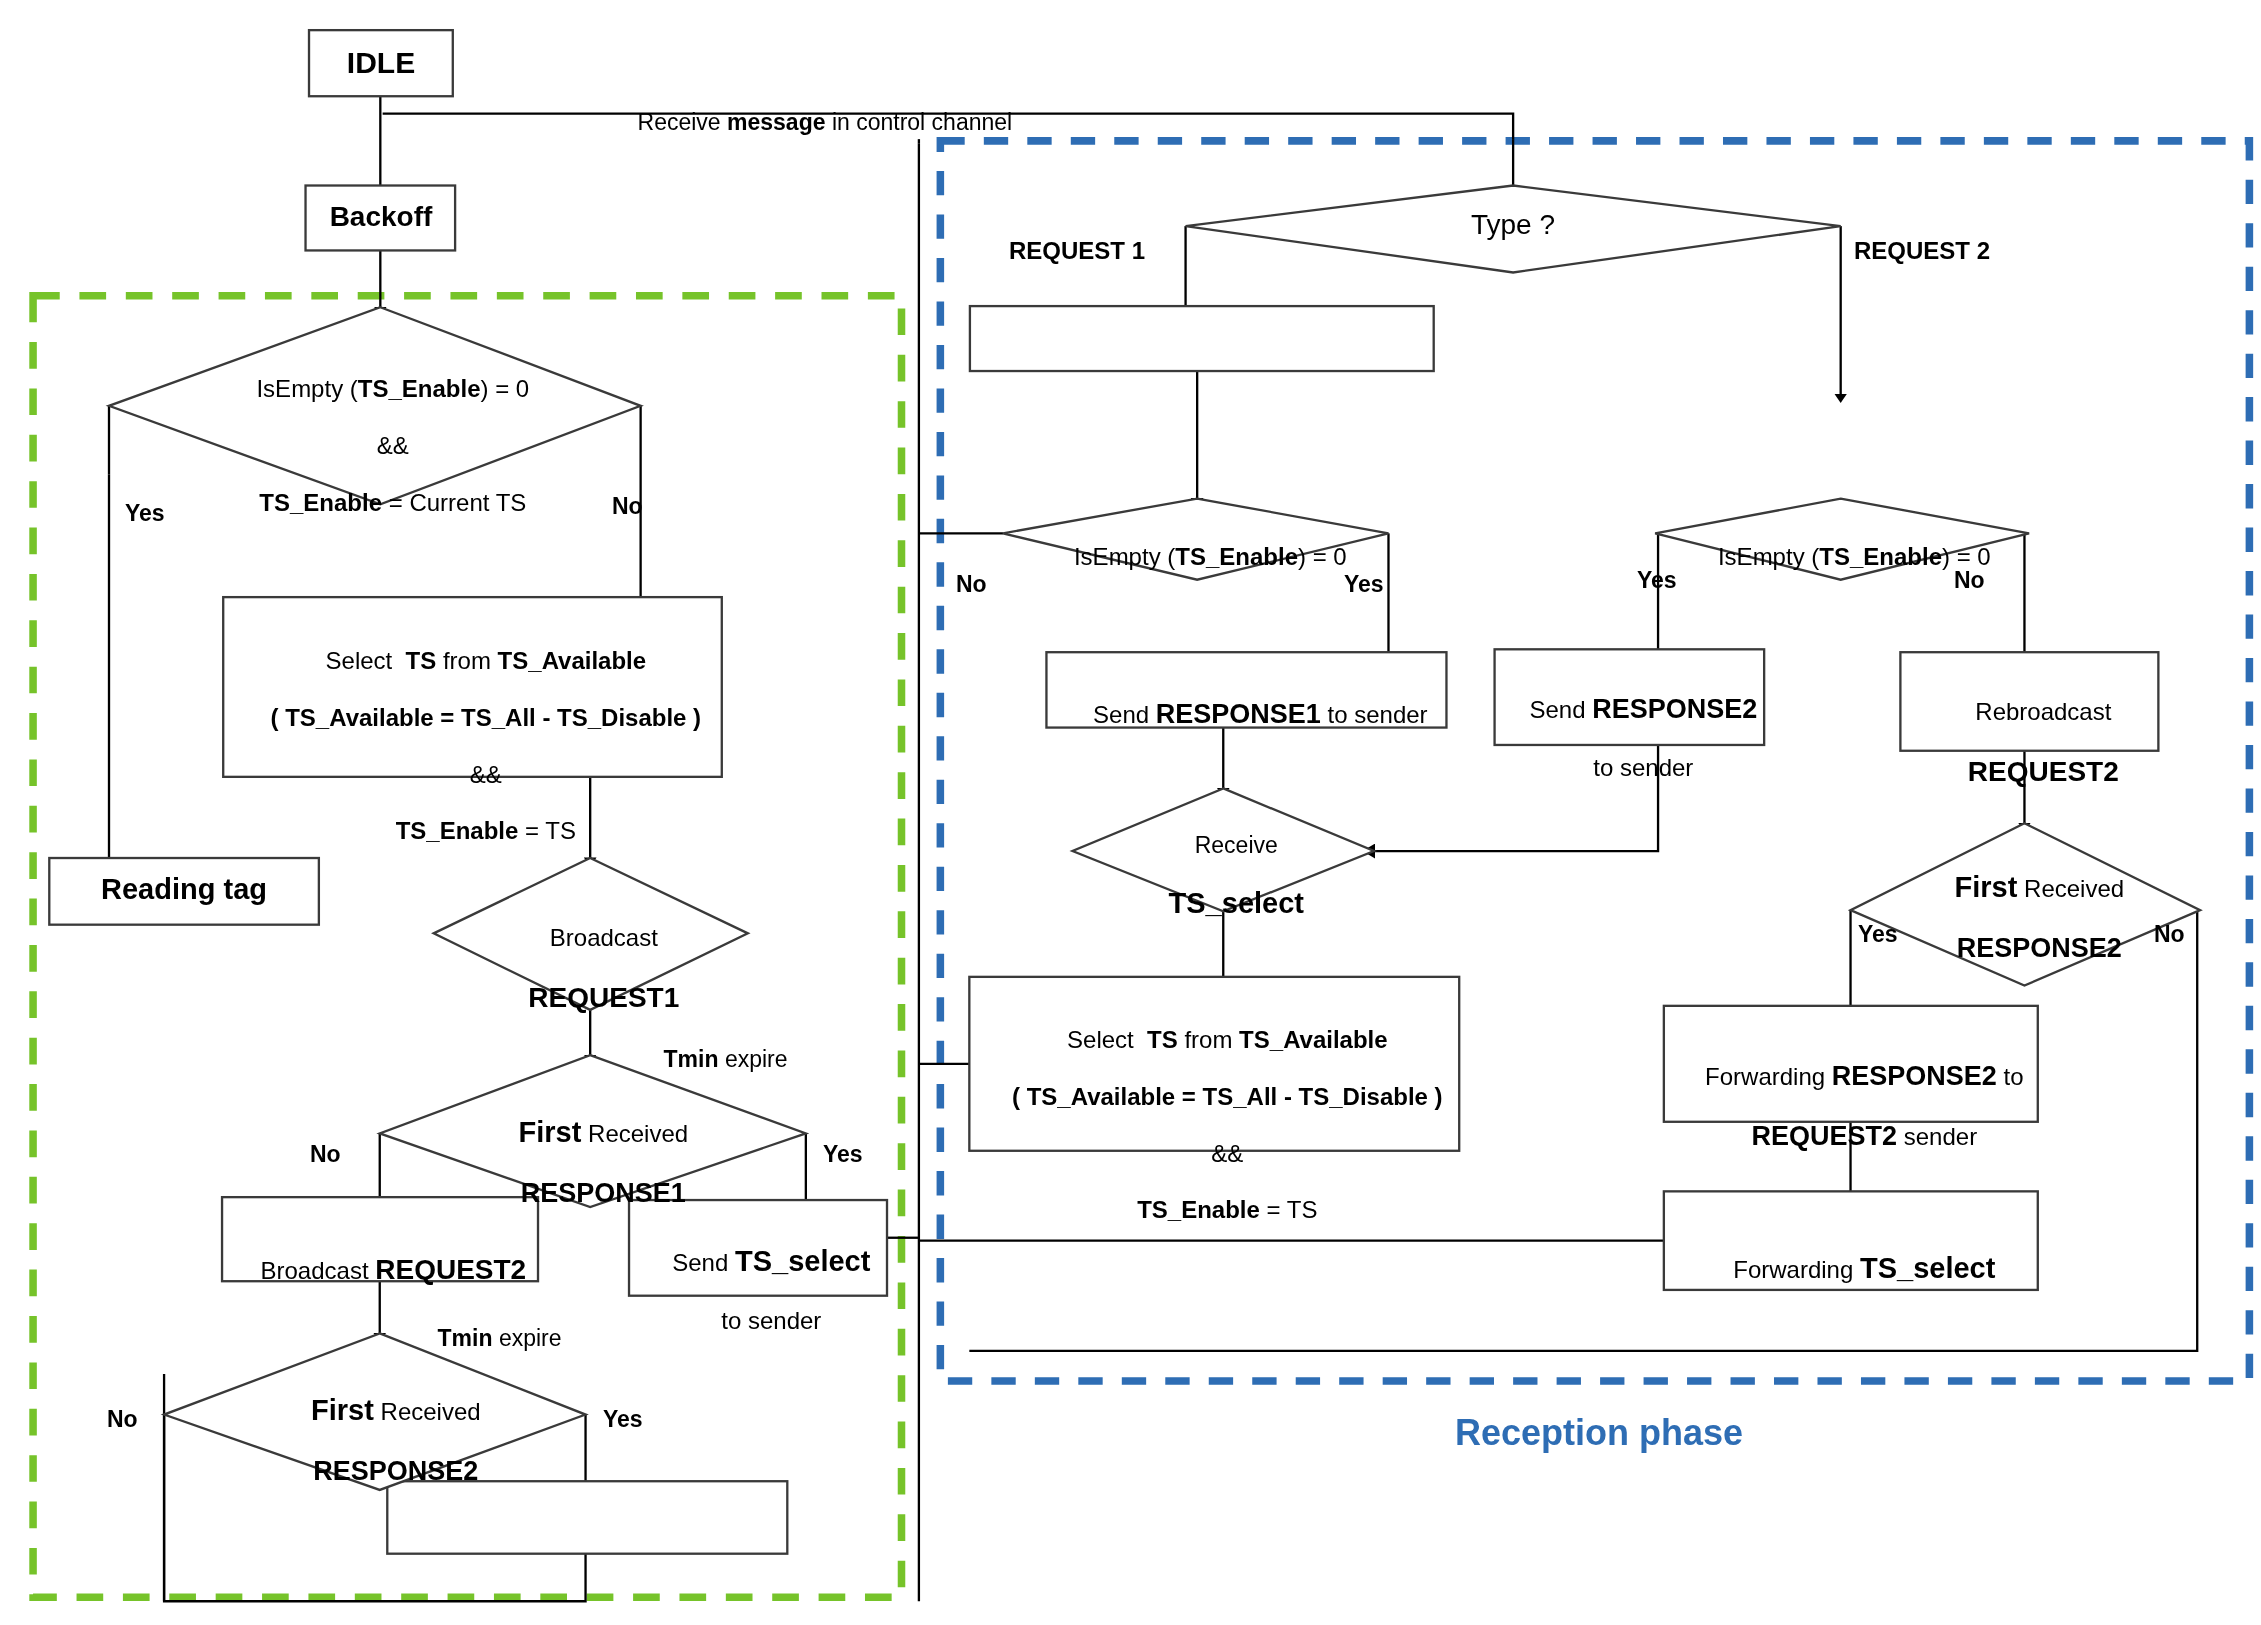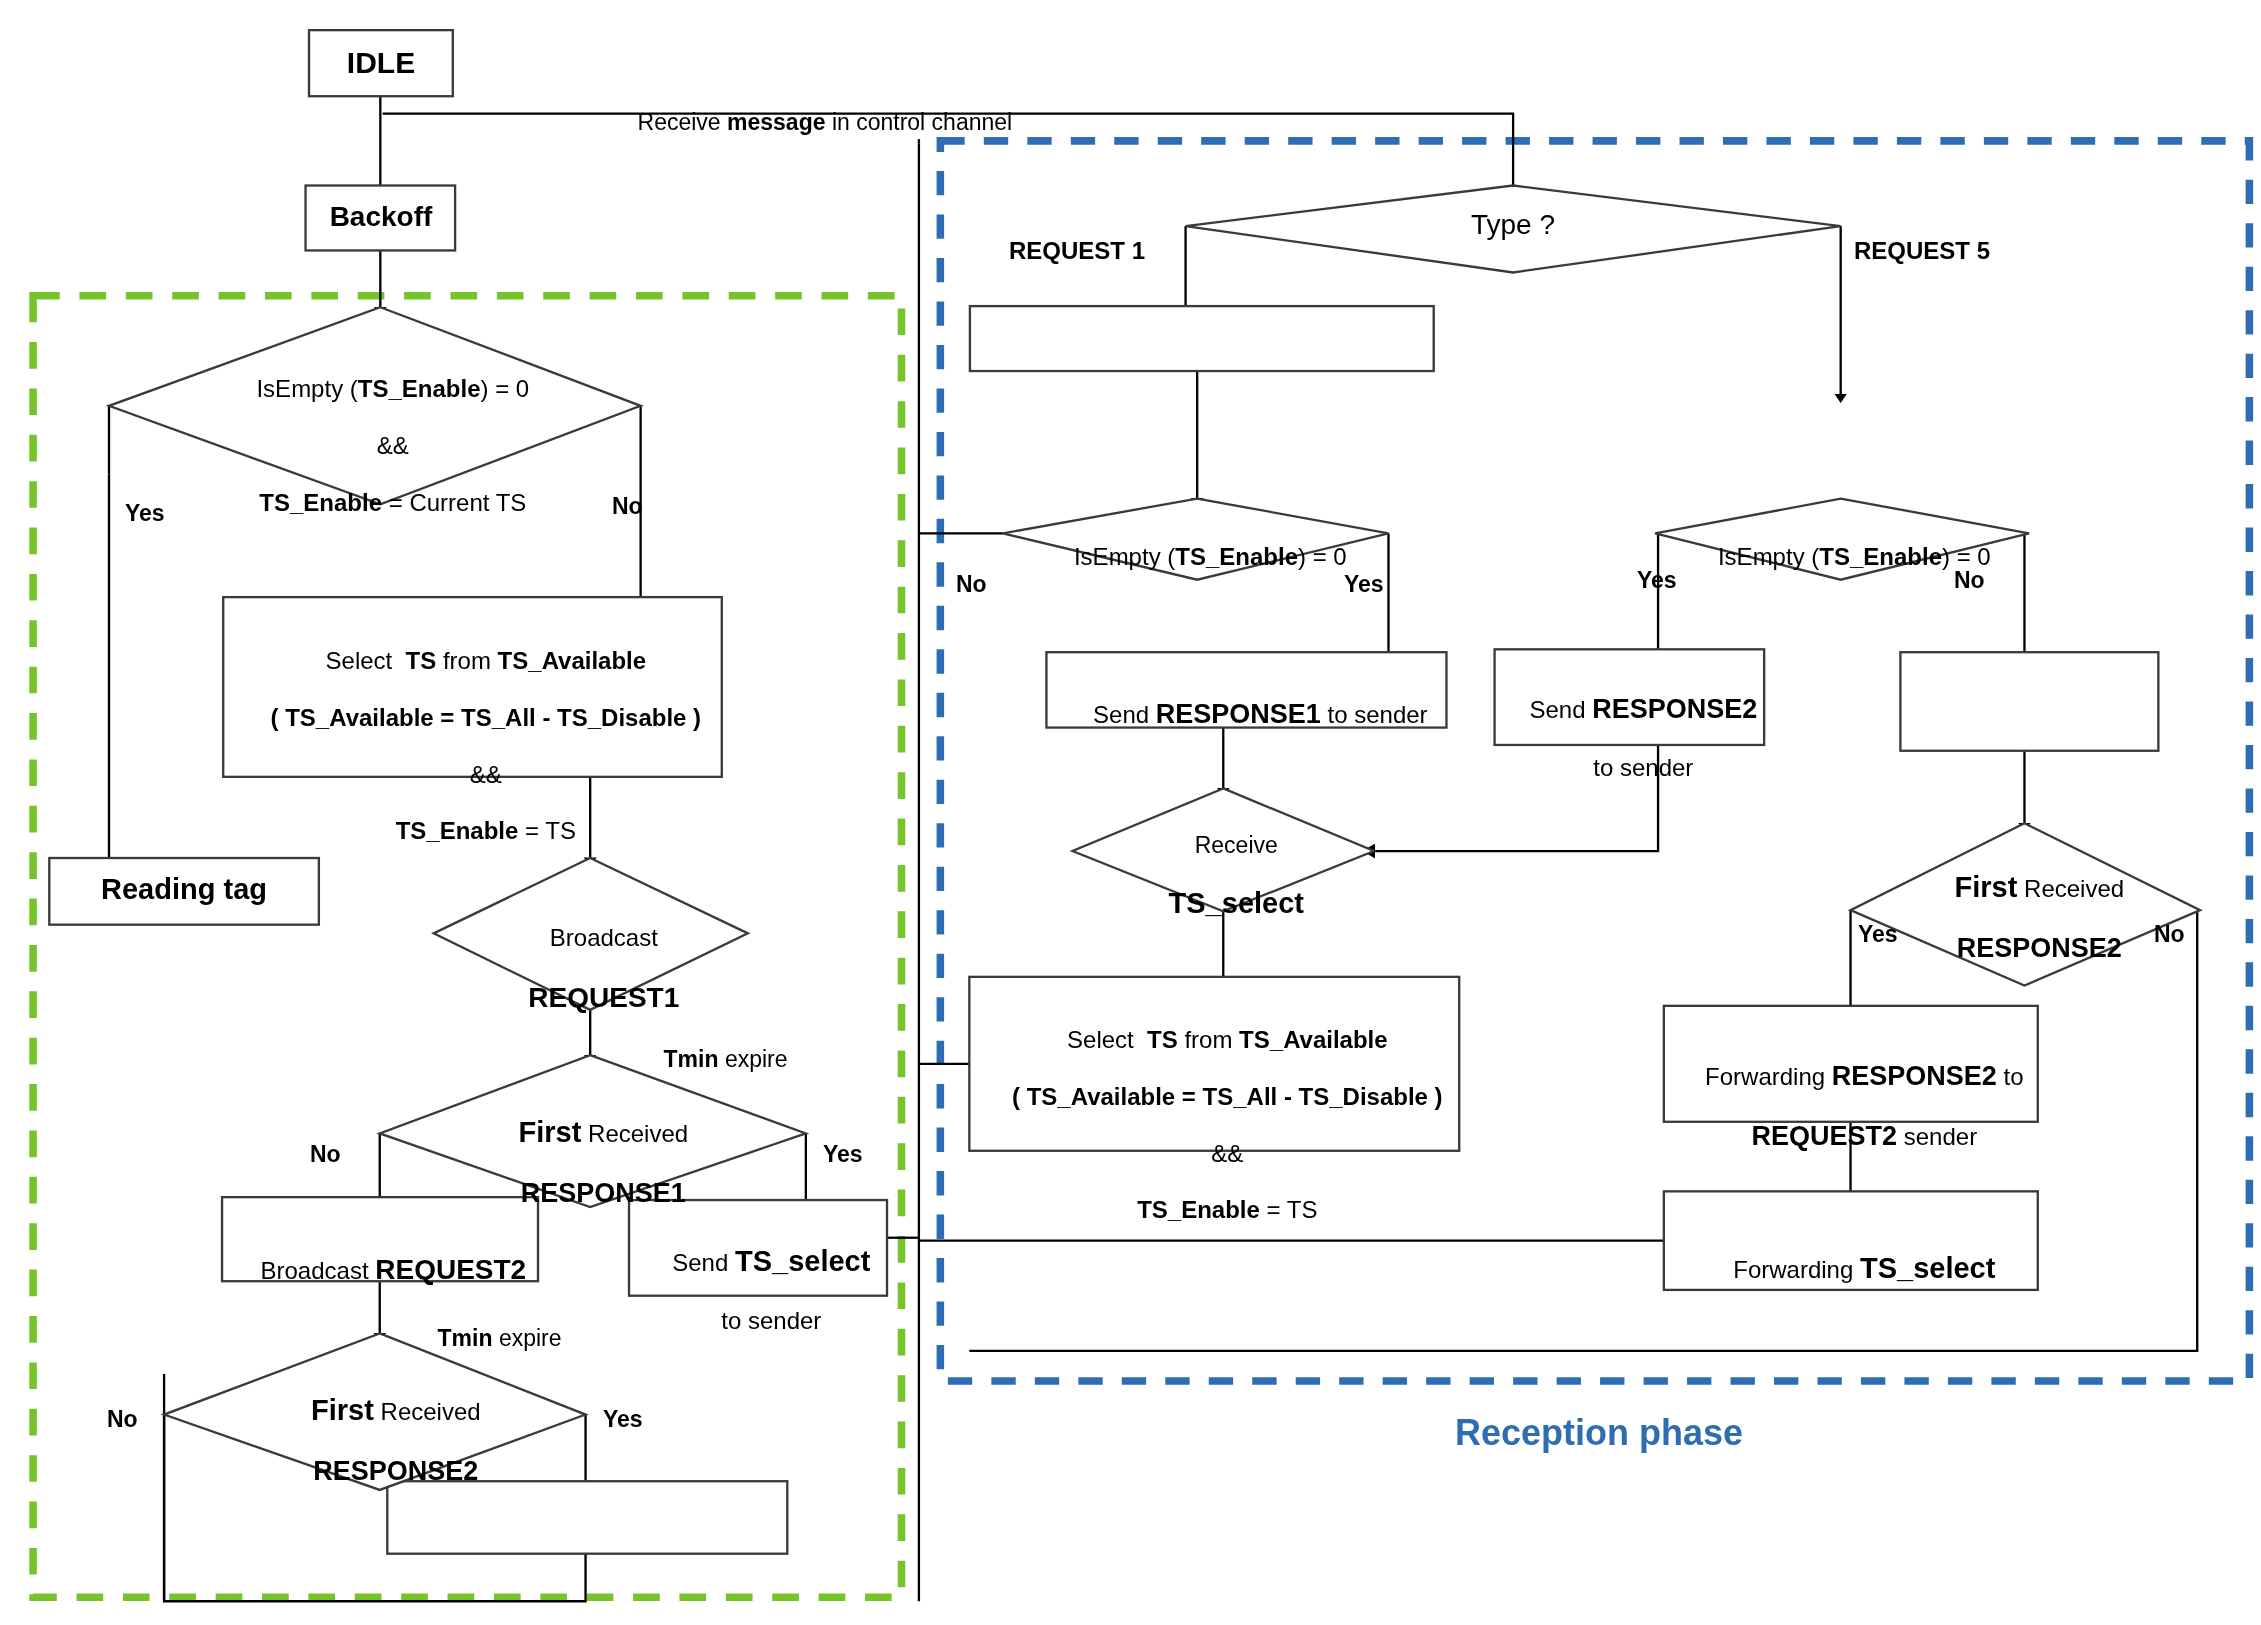--- a/index.html
+++ b/index.html
@@ -203,20 +203,24 @@
 
   <div class="lbl" style="left:1676px;top:515px;width:330px;font-size:24px;">
     <span>IsEmpty (<b>TS_Enable</b>) = 0</span>
   </div>
 
   <div class="lbl" style="left:1495px;top:666px;width:270px;font-size:24px;">
     <span>Send <b style="font-size:27px;">RESPONSE2</b></span><br>
     <span>to sender</span>
   </div>
 
+  <div class="lbl" style="left:1901px;top:670px;width:258px;font-size:24px;">
+    <span>Rebroadcast</span><br>
+    <span class="b" style="font-size:28px;">REQUEST2</span>
+  </div>
 
   <div class="lbl" style="left:1861px;top:842px;width:330px;font-size:24px;">
     <span><b style="font-size:29px;">First</b> Received</span><br>
     <span class="b" style="font-size:27px;">RESPONSE2</span>
   </div>
 
   <div class="lbl" style="left:1664px;top:1033px;width:374px;font-size:24px;">
     <span>Forwarding <b style="font-size:27px;">RESPONSE2</b> to</span><br>
     <span><b style="font-size:27px;">REQUEST2</b> sender</span>
   </div>
@@ -240,21 +244,21 @@
   <div class="edgelbl b" style="left:823px;top:1141px;">Yes</div>
 
   <div class="edgelbl" style="left:412px;top:1298px;">
     <span class="b">Tmin</span><span> expire</span>
   </div>
 
   <div class="edgelbl b" style="left:107px;top:1406px;">No</div>
   <div class="edgelbl b" style="left:603px;top:1406px;">Yes</div>
 
   <div class="edgelbl b" style="left:1009px;top:237px;font-size:24px;">REQUEST 1</div>
-  <div class="edgelbl b" style="left:1854px;top:237px;font-size:24px;">REQUEST 5</div>
+  <div class="edgelbl b" style="left:1854px;top:237px;font-size:24px;">REQUEST 2</div>
 
   <div class="edgelbl b" style="left:956px;top:571px;">No</div>
   <div class="edgelbl b" style="left:1344px;top:571px;">Yes</div>
 
   <div class="edgelbl b" style="left:1637px;top:567px;">Yes</div>
   <div class="edgelbl b" style="left:1954px;top:567px;">No</div>
 
   <div class="edgelbl b" style="left:1858px;top:921px;">Yes</div>
   <div class="edgelbl b" style="left:2154px;top:921px;">No</div>
 

